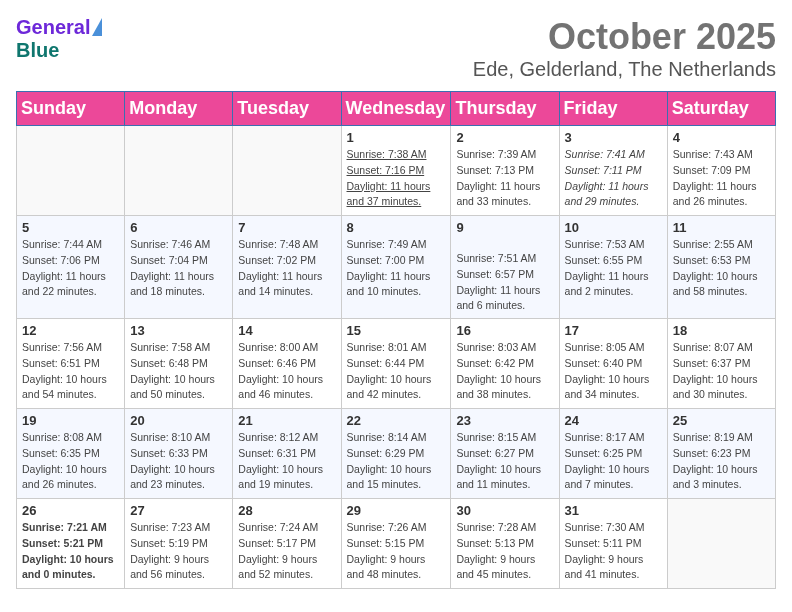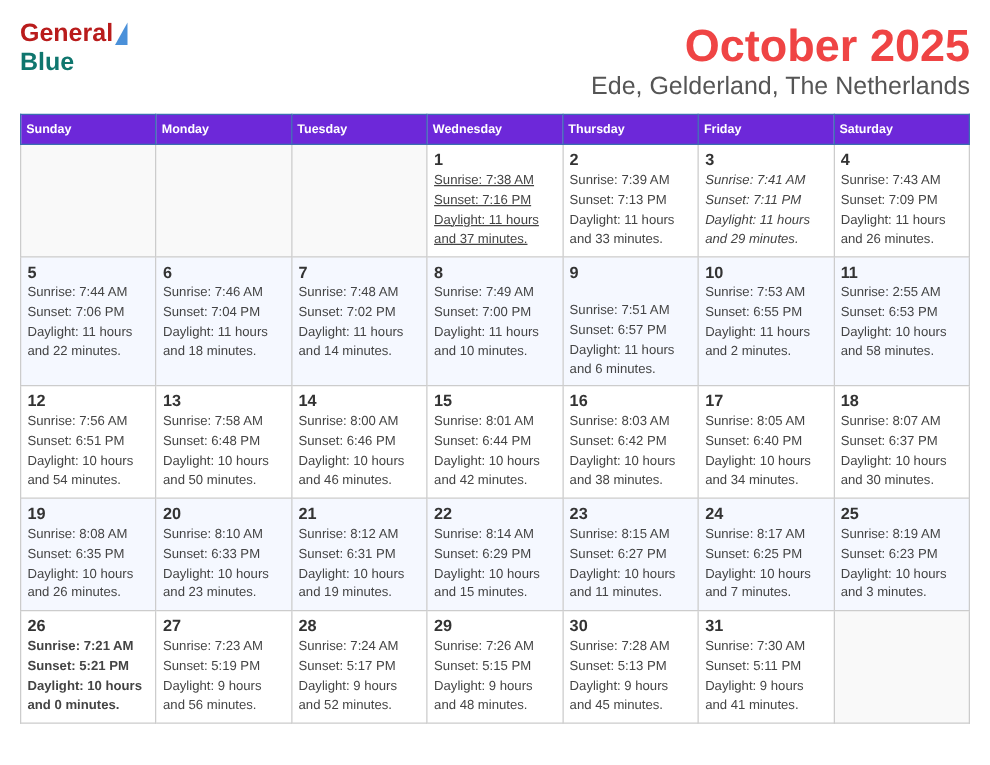--- a/index.html
+++ b/index.html
@@ -21,58 +21,58 @@
       flex-direction: column;
       align-items: flex-start;
     }
     .logo-text {
       display: flex;
       align-items: center;
     }
     .logo-general {
       font-size: 20px;
       font-weight: bold;
-      color: #b91c1c;
+      color: #6d28d9;
     }
     .logo-blue {
       font-size: 20px;
       font-weight: bold;
       color: #0f766e;
     }
     .logo-triangle {
       width: 0;
       height: 0;
       border-left: 10px solid transparent;
       border-bottom: 18px solid #4a90d9;
       margin-left: 2px;
       margin-bottom: 2px;
     }
     .title-block {
       text-align: right;
     }
     .month-title {
       font-size: 36px;
       font-weight: bold;
-      color: #ef4444;
+      color: #737373;
     }
     .location {
       font-size: 20px;
       color: #555;
     }
     .calendar {
       width: 100%;
       border-collapse: collapse;
       font-size: 11px;
     }
     .calendar th {
-      background-color: #6d28d9;
+      background-color: #ec4899;
       color: #fff;
       padding: 6px 4px;
       text-align: left;
-      font-size: 10px;
+      font-size: 18px;
       font-weight: bold;
       border: 1px solid #3a6fb1;
     }
     .calendar td {
       border: 1px solid #ccc;
       vertical-align: top;
       padding: 4px 5px;
       width: 107px;
       height: 90px;
       background: #fff;

